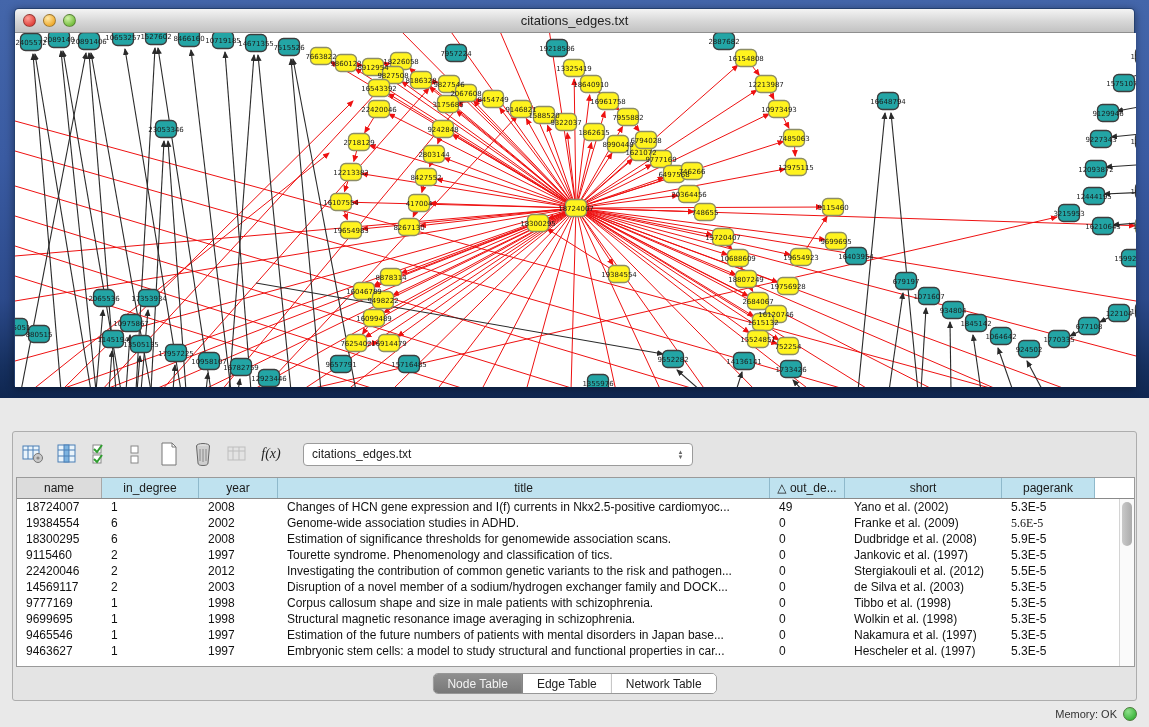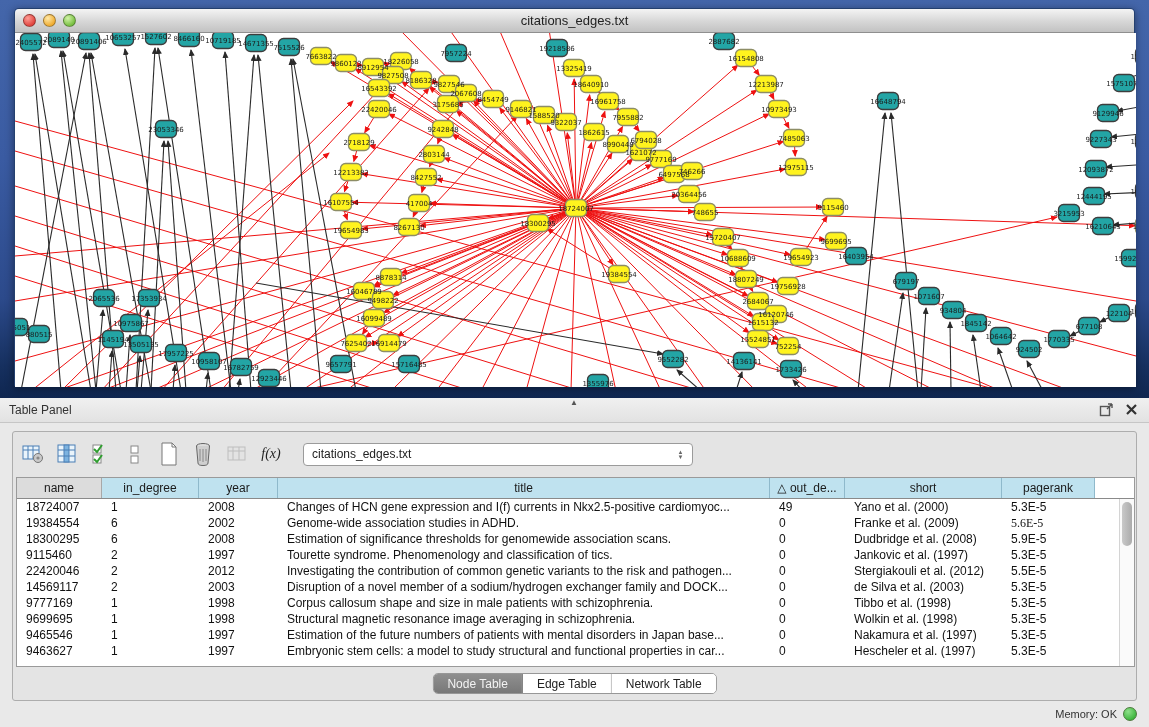--- a/index.html
+++ b/index.html
@@ -518,33 +518,20 @@
           <text x="382" y="301.5" text-anchor="middle" font-size="7" font-family="DejaVu Sans, sans-serif" fill="#1b1b1b">9498222</text>
           <text x="373" y="319.5" text-anchor="middle" font-size="7" font-family="DejaVu Sans, sans-serif" fill="#1b1b1b">16099489</text>
           <text x="355" y="344.5" text-anchor="middle" font-size="7" font-family="DejaVu Sans, sans-serif" fill="#1b1b1b">7625402</text>
           <text x="388" y="344.5" text-anchor="middle" font-size="7" font-family="DejaVu Sans, sans-serif" fill="#1b1b1b">16914479</text>
         </svg>
     </div>
   </div>
 </div>
 
 <div class="bottom">
-  <div class="panel-titlebar">
-    <span class="panel-title">Table Panel</span>
-    <span class="panel-grip">▲</span>
-    <span class="panel-btns">
-      <svg class="panel-btn" viewBox="0 0 15 15">
-        <rect x="1.5" y="4.5" width="9" height="9" fill="none" stroke="#555" stroke-width="1.4"></rect>
-        <path d="M8 7 L13 2 M13 2 h-4 M13 2 v4" stroke="#555" stroke-width="1.4" fill="none"></path>
-      </svg>
-      <svg class="panel-btn" viewBox="0 0 15 15">
-        <path d="M3 3 L12 12 M12 3 L3 12" stroke="#333" stroke-width="2.2"></path>
-      </svg>
-    </span>
-  </div>
 
   <div class="panel-body">
     <div class="toolbar">
       <span class="tb-icon">
         <svg width="22" height="22" viewBox="0 0 22 22">
             <rect x="1" y="3" width="16" height="13" fill="#eaf4fb" stroke="#4a7fb5"></rect>
             <path d="M1 7 h16 M6 3 v13 M11 3 v13" stroke="#4a7fb5"></path>
             <circle cx="16" cy="15" r="4.5" fill="#c9c9c9" stroke="#777"></circle>
             <circle cx="16" cy="15" r="1.6" fill="#888"></circle>
           </svg>
@@ -611,21 +598,21 @@
           <div class="th" style="width: 93px;">pagerank</div>
           <div class="th" style="flex: 1 1 0%; background: rgb(255, 255, 255); border-right: none;"></div>
         </div>
       <div class="tbody" id="tbody">
           <div class="tr">
             <div class="td" style="width: 85px;">18724007</div>
             <div class="td" style="width: 97px;">1</div>
             <div class="td" style="width: 79px;">2008</div>
             <div class="td" style="width: 492px;">Changes of HCN gene expression and I(f) currents in Nkx2.5-positive cardiomyoc...</div>
             <div class="td" style="width: 75px;">49</div>
-            <div class="td" style="width: 157px;">Yano et al. (2000)</div>
+            <div class="td" style="width: 157px;">Yano et al. (2002)</div>
             <div class="td" style="width: 93px;">5.3E-5</div>
           </div>
           <div class="tr">
             <div class="td" style="width: 85px;">19384554</div>
             <div class="td" style="width: 97px;">6</div>
             <div class="td" style="width: 79px;">2002</div>
             <div class="td" style="width: 492px;">Genome-wide association studies in ADHD.</div>
             <div class="td" style="width: 75px;">0</div>
             <div class="td" style="width: 157px;">Franke et al. (2009)</div>
             <div class="td" style="width: 93px; font-family: Liberation Serif, serif;">5.6E-5</div>

